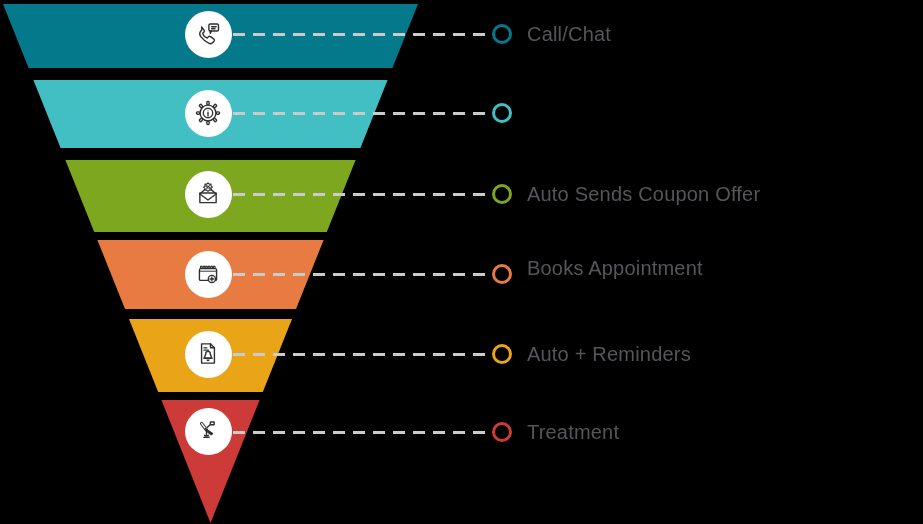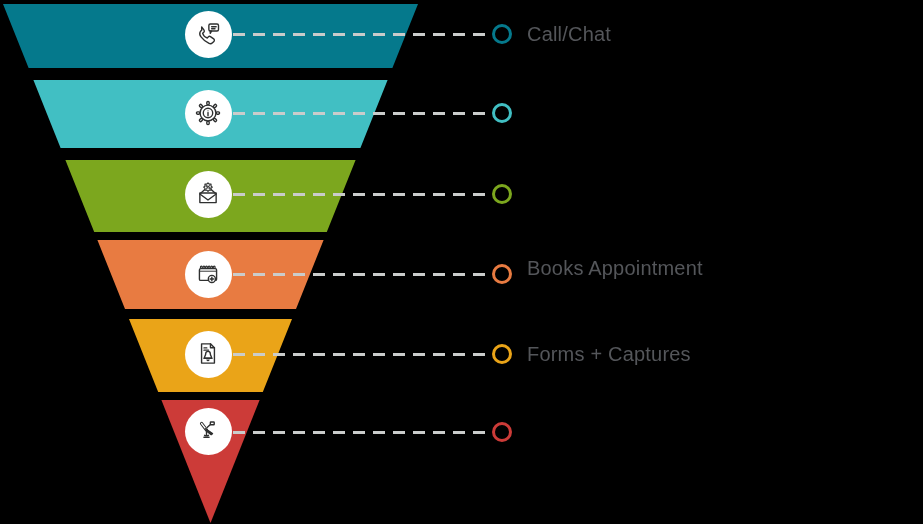--- a/index.html
+++ b/index.html
@@ -134,25 +134,27 @@
 
   <div class="dash" style="top:32.5px"></div>
   <div class="ring" style="top: 24px; border-color: rgb(5, 121, 140);"></div>
   <div class="lbl" style="top:34px">Call/Chat</div>
 
   <div class="dash" style="top:111.5px"></div>
   <div class="ring" style="top: 103px; border-color: rgb(65, 191, 195);"></div>
 
   <div class="dash" style="top:192.5px"></div>
   <div class="ring" style="top: 184px; border-color: rgb(124, 167, 30);"></div>
+  <div class="lbl" style="top:194px">Auto Sends Coupon Offer</div>
 
   <div class="dash" style="top:272.5px"></div>
   <div class="ring" style="top: 264px; border-color: rgb(232, 123, 65);"></div>
   <div class="lbl" style="top:268px">Books Appointment</div>
 
   <div class="dash" style="top:352.5px"></div>
   <div class="ring" style="top: 344px; border-color: rgb(234, 164, 24);"></div>
-  <div class="lbl" style="top:354px">Forms + Captures</div>
+  <div class="lbl" style="top:354px">Auto + Reminders</div>
 
   <div class="dash" style="top:430.5px"></div>
   <div class="ring" style="top: 422px; border-color: rgb(204, 59, 56);"></div>
+  <div class="lbl" style="top:432px">Treatment</div>
 
 </div>
 
 </body></html>

